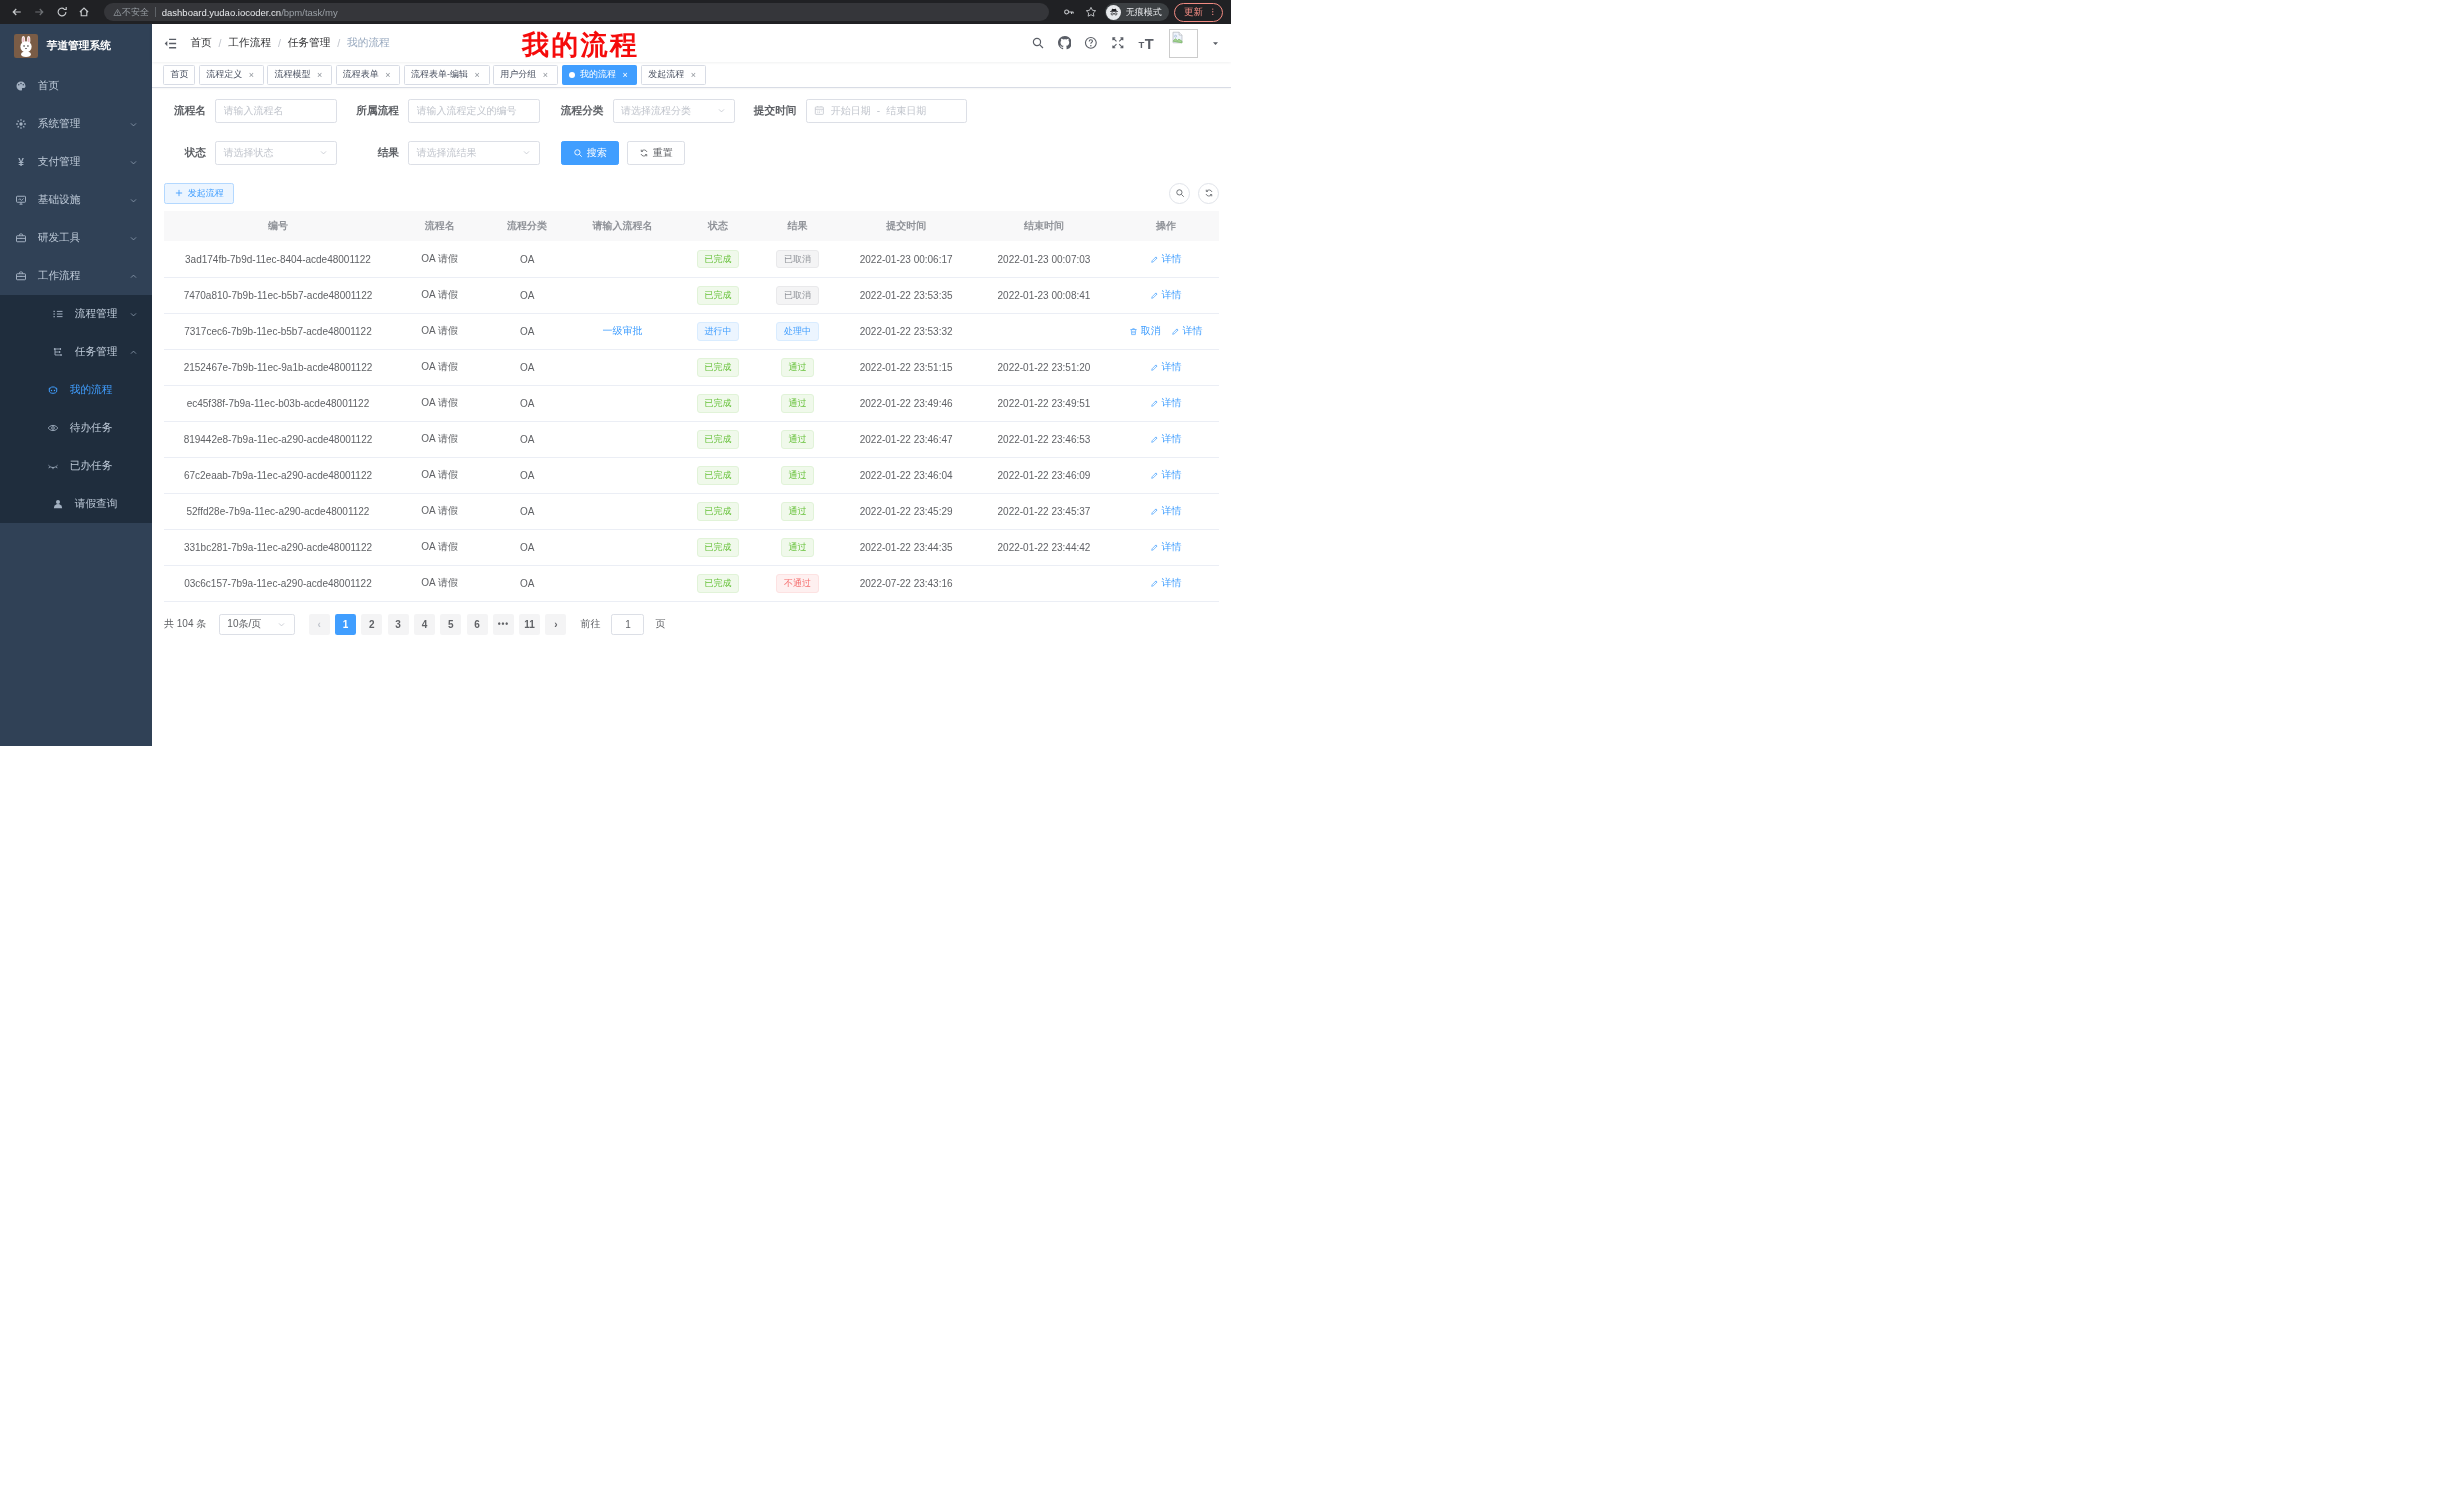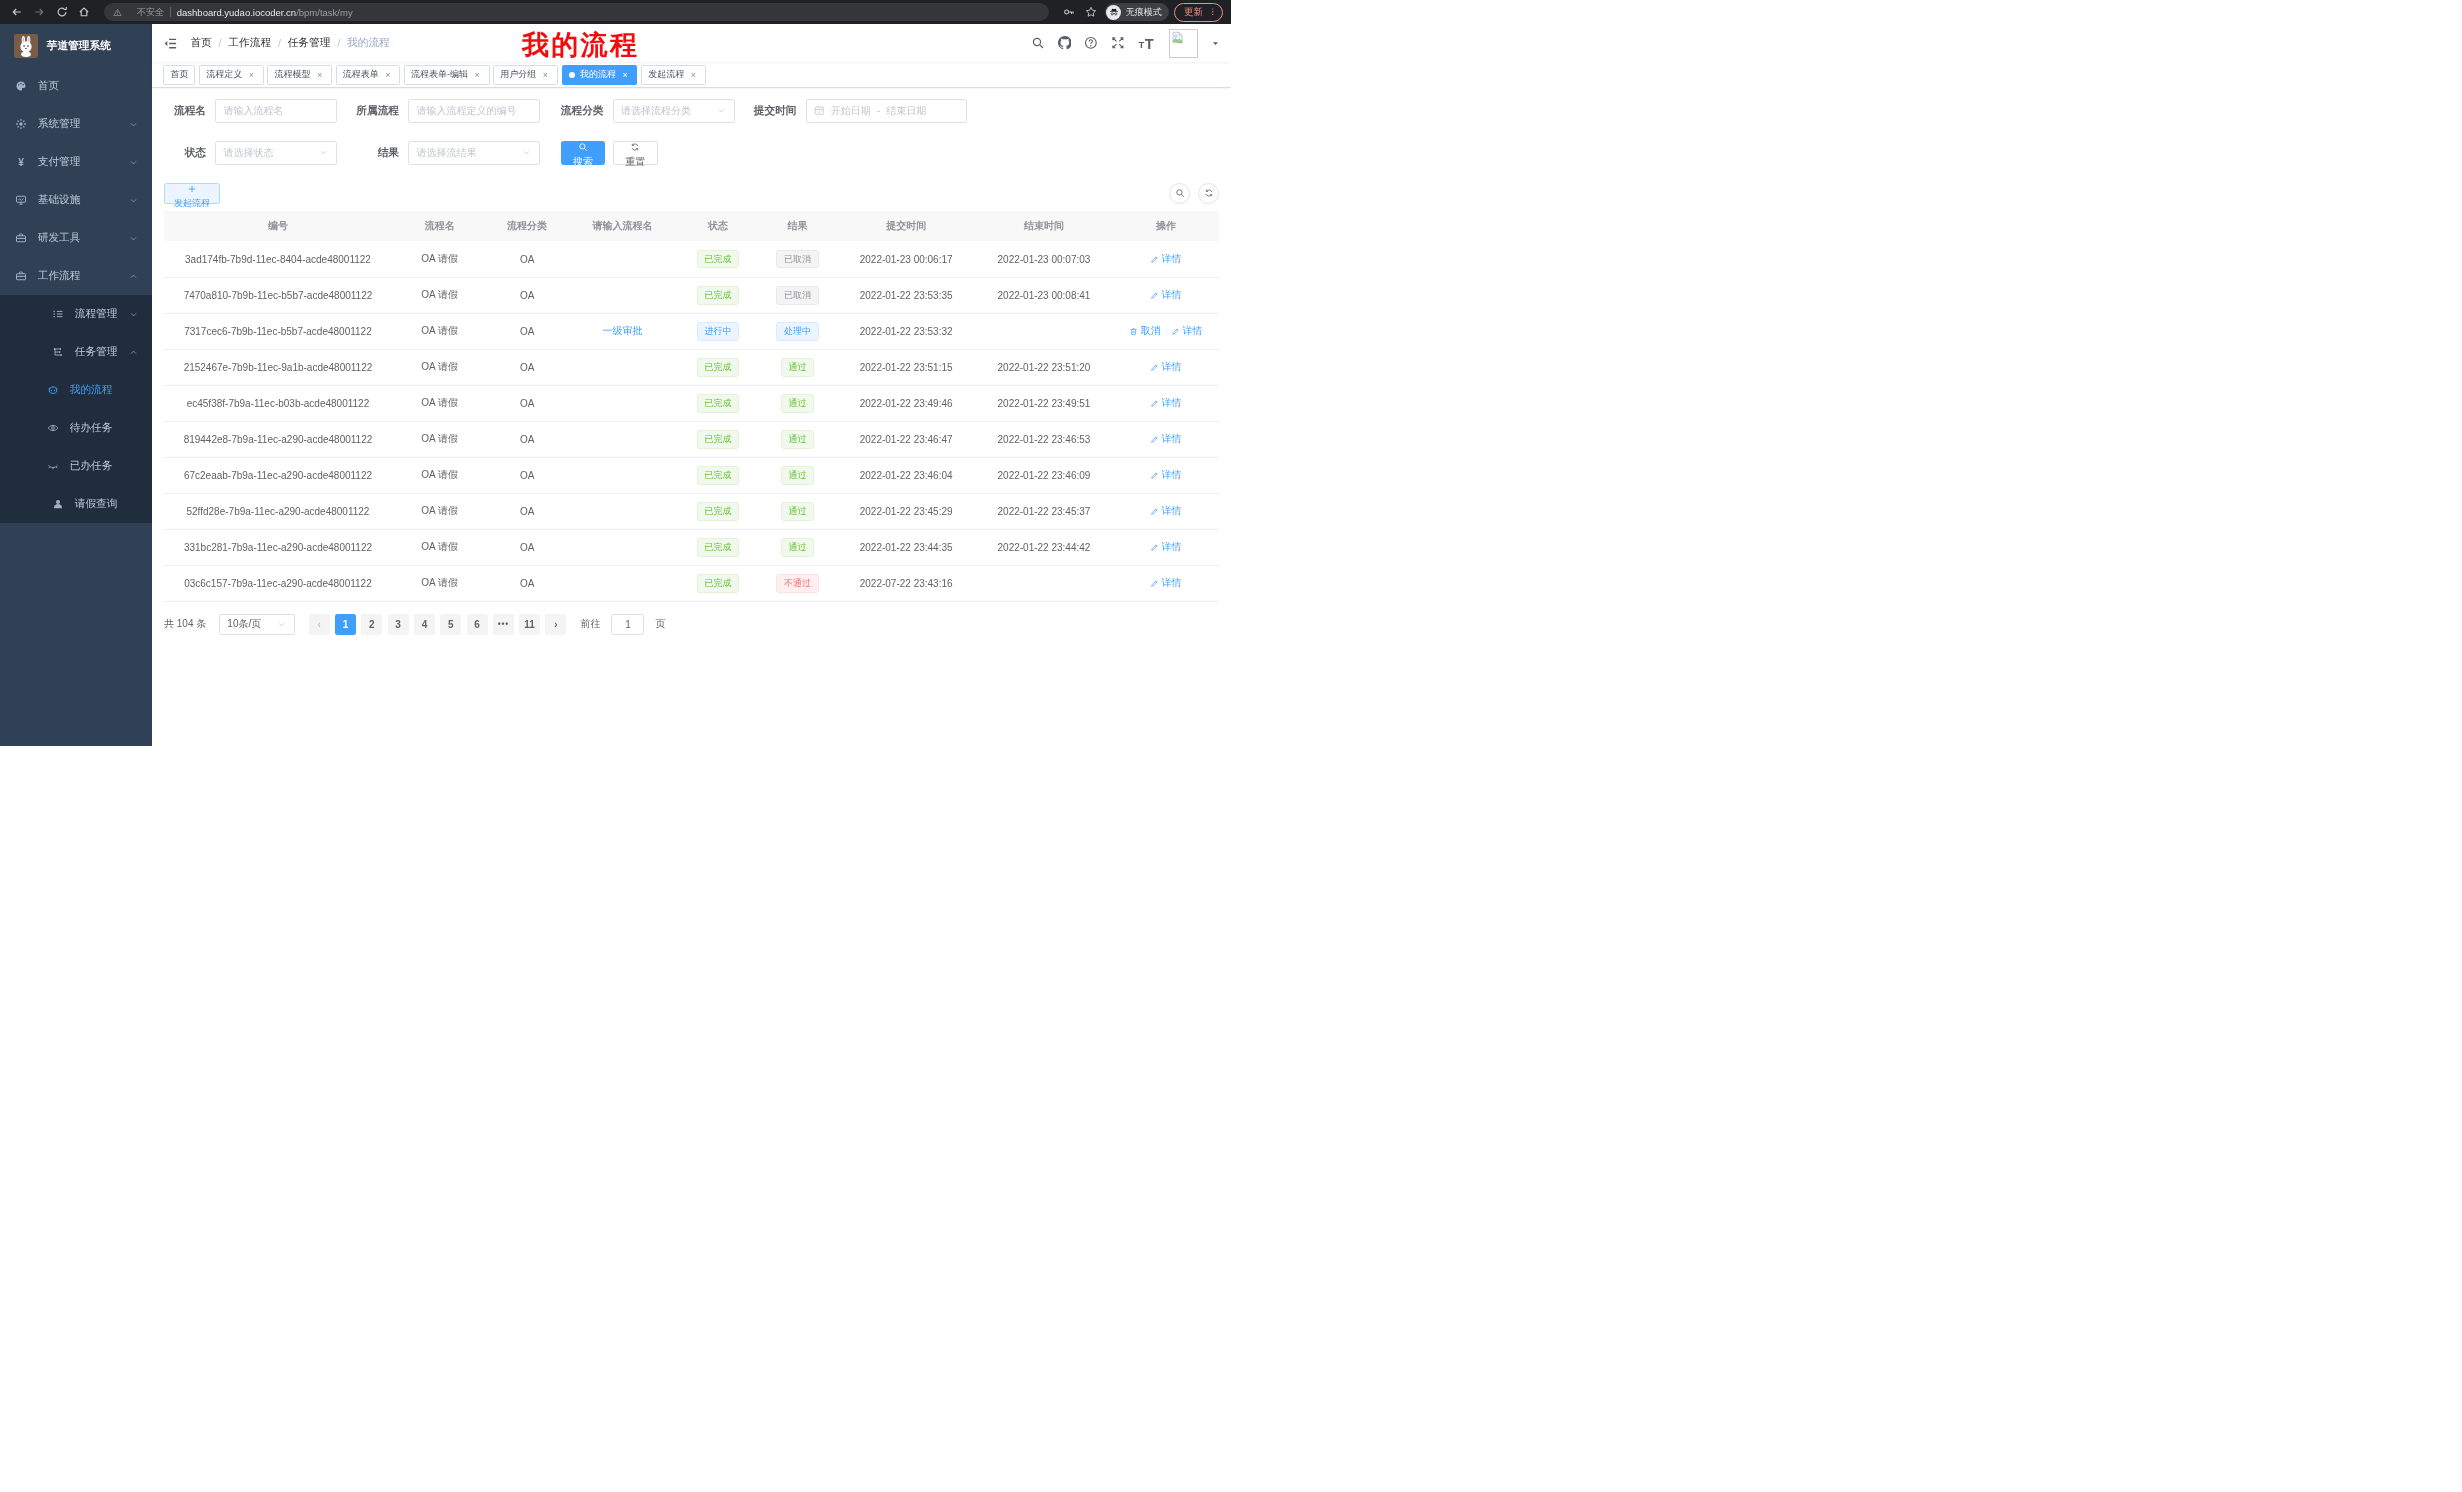--- a/index.html
+++ b/index.html
@@ -6,21 +6,21 @@
   html,body { width:1231px; height:746px; overflow:hidden; background:#fff;
     font-family:"Liberation Sans","DejaVu Sans",sans-serif; }
   .ic { display:inline-flex; align-items:center; justify-content:center; }
   .ic svg { display:block; width:1em; height:1em; }
 
   
   .browser { height:24px; background:#202124; display:flex; align-items:center; padding:0 7.6px; gap:4.6px; }
   .b-ic { color:#c7cacd; font-size:12px; width:18px; height:18px; border-radius:50%; display:flex; align-items:center; justify-content:center; cursor:pointer; }
   .b-ic.dim { color:#6e7175; }
   .omnibox { flex:1; height:18px; margin:0 6px; background:#35363a; border-radius:9px; display:flex; align-items:center; padding:0 9px; gap:6px; min-width:0; }
-  .omni-sec { display:flex; align-items:center; gap:15px; color:#9aa0a6; font-size:9px; }
+  .omni-sec { display:flex; align-items:center; gap:0; color:#9aa0a6; font-size:9px; }
   .omni-sep { width:0.8px; height:10.7px; background:#5f6368; }
   .url { font-size:9.5px; color:#e8eaed; white-space:nowrap; }
   .url .path { color:#9aa0a6; }
   .incog { display:flex; align-items:center; gap:4.6px; background:#3c4043; border-radius:9px; height:18px; padding:0 7.6px 0 1.5px; color:#e8eaed; font-size:9px; }
   .incog-circle { width:15px; height:15px; border-radius:50%; background:#e8eaed; color:#202124; display:flex; align-items:center; justify-content:center; font-size:10px; }
   .update-chip { display:flex; align-items:center; gap:5.3px; border:0.8px solid #f28b82; color:#f28b82; border-radius:10px; height:19px; padding:0 4.6px 0 9px; font-size:9.5px; cursor:pointer; }
 
   
   .app { display:flex; height:calc(100% - 24px); }
   .sidebar { width:152px; background:#304156; color:#bfcbd9; flex-shrink:0; overflow:hidden; }
@@ -66,21 +66,21 @@
   .wl1 { width:42px; } .wl2 { width:43px; margin-left:19px; } .wl3 { width:43px; margin-left:20.5px; } .wl4 { width:43px; margin-left:19px; }
   .f-input, .f-select { height:24px; border:0.8px solid #dcdfe6; border-radius:2.3px; background:#fff; display:flex; align-items:center; padding:0 7.6px; font-size:10px; color:#606266; }
   input.f-input { outline:none; }
   input.f-input::placeholder { color:#c0c4cc; }
   .f-select { justify-content:space-between; cursor:pointer; }
   .ph { color:#c0c4cc; }
   .sel-caret { color:#c0c4cc; font-size:9px; }
   .w160 { width:122px; } .w173 { width:132px; }
   .daterange { width:161px; gap:6px; justify-content:flex-start; cursor:pointer; }
   .daterange .ic { color:#c0c4cc; font-size:10.7px; }
-  .btn { height:24px; border-radius:2.3px; font-size:10px; display:inline-flex; align-items:center; gap:3.8px; cursor:pointer; border:0.8px solid #dcdfe6; background:#fff; color:#606266; padding:0 11.4px;flex-direction:column; }
+  .btn { height:24px; border-radius:2.3px; font-size:10px; display:inline-flex; align-items:center; gap:3.8px; cursor:pointer; border:0.8px solid #dcdfe6; background:#fff; color:#606266; padding:0 11.4px; }
   .btn .ic { font-size:10px; }
   .btn-primary { background:#409eff; border-color:#409eff; color:#fff; }
   .btn-plain { background:#ecf5ff; border-color:#b3d8ff; color:#409eff; height:21px; font-size:9px; padding:0 9px; }
   .btn-search { margin-left:20.5px; }
   .btn-reset { margin-left:7.6px; }
 
   .toolbar-row { display:flex; align-items:center; margin-bottom:7.6px; }
   .tool-circles { margin-left:auto; display:flex; gap:7.6px; }
   .circle-btn { width:21px; height:21px; border-radius:50%; border:0.8px solid #e0e3e9; background:#fff; color:#5f6368; font-size:10px; display:flex; align-items:center; justify-content:center; cursor:pointer; }
 

